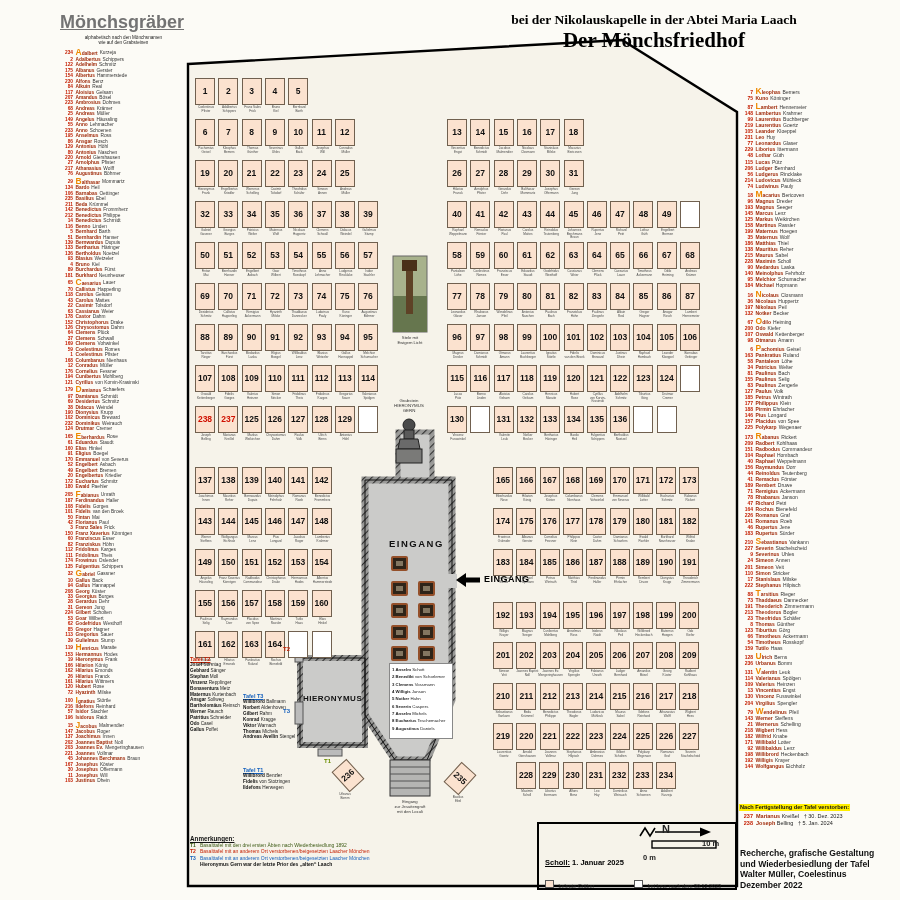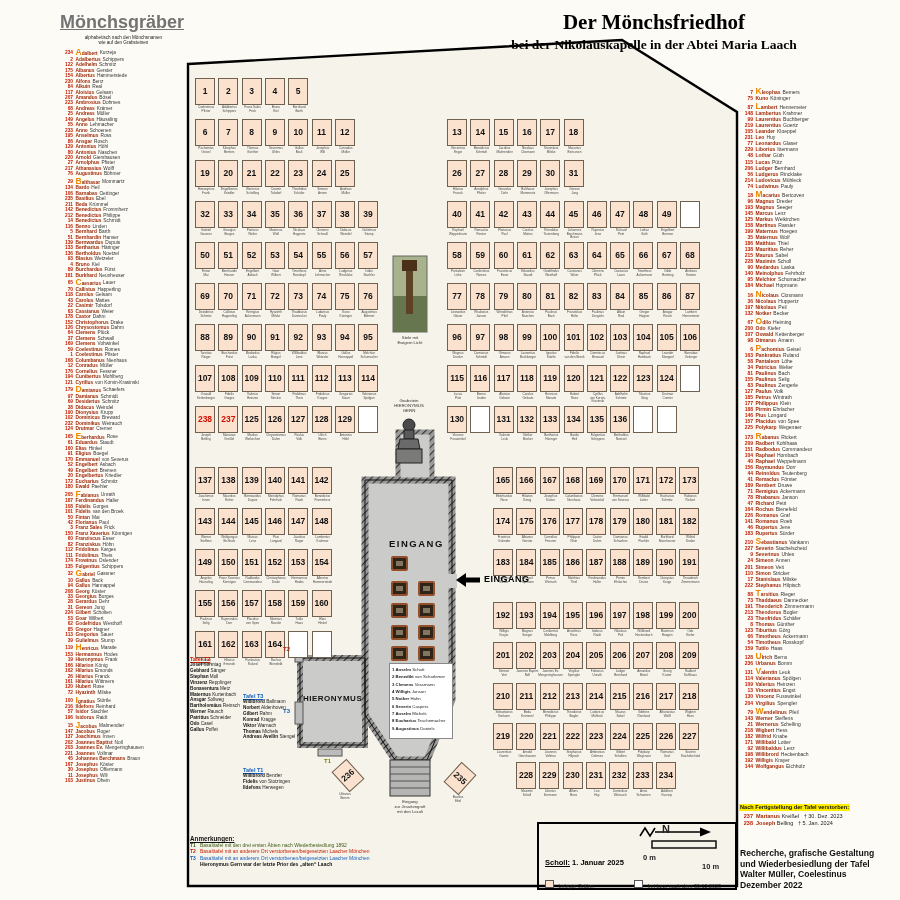--- a/index.html
+++ b/index.html
@@ -129,22 +129,22 @@
     <line x1="655" y1="832" x2="700" y2="832" stroke="#000" stroke-width="1.6"></line>
     <polygon points="700,827.5 711,832 700,836.5" fill="#000"></polygon>
   </g>
 
   <g>
     <rect x="652" y="841" width="64" height="7" fill="none" stroke="#000" stroke-width="1.4"></rect>
   </g>
 </svg>
 
 <div class="abs" style="left:415px;top:10px;width:478px">
+  <div class="main-title" style="font-size:13.5px;margin-top:2px">bei der Nikolauskapelle in der Abtei Maria Laach</div>
   <div class="main-title" style="font-size:21px">Der Mönchsfriedhof</div>
-  <div class="main-title" style="font-size:13.5px;margin-top:2px">bei der Nikolauskapelle in der Abtei Maria Laach</div>
 </div>
 
 <div id="left-list" class="abs" style="left:60px;top:12px;width:127px">
   <div class="idx-title">Mönchsgräber</div>
   <div class="idx-sub">
     <div>alphabetisch nach den Mönchsnamen</div>
     <div>wie auf den Grabsteinen</div>
   </div>
   <div class="entries" id="left-entries">
       <div class="entry gs">
@@ -2418,15 +2418,15 @@
   </div>
   <div class="abs" style="left:6px;top:50px">
     <span class="sw" style="background:#fbe2cf"></span>
     <span class="leg-txt">belegte Gräber</span>
   </div>
   <div class="abs" style="left:95px;top:50px">
     <span class="sw" style="background:#fff"></span>
     <span class="leg-txt">frei bzw. nach dem 30.12.2023 belegt</span>
   </div>
   <div class="abs scale-lbl" style="left:104px;top:29px">0 m</div>
-  <div class="abs scale-lbl" style="left:163px;top:38px">10 m</div>
+  <div class="abs scale-lbl" style="left:163px;top:15px">10 m</div>
   <div class="abs" style="left:123px;top:-1px;font-size:11px;font-weight:bold">N</div>
 </div>
 
 </body></html>

